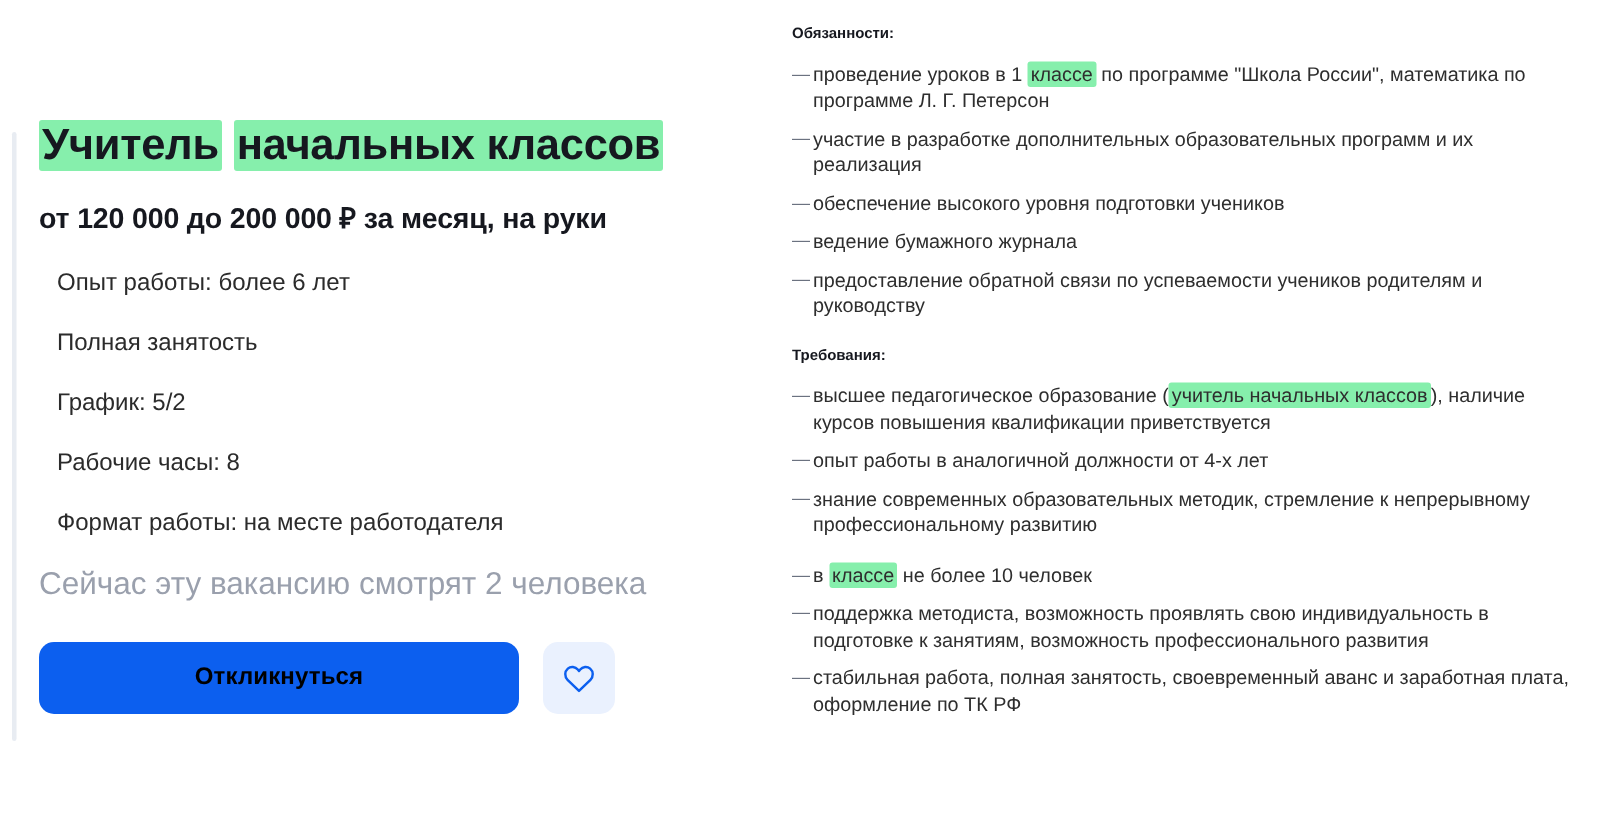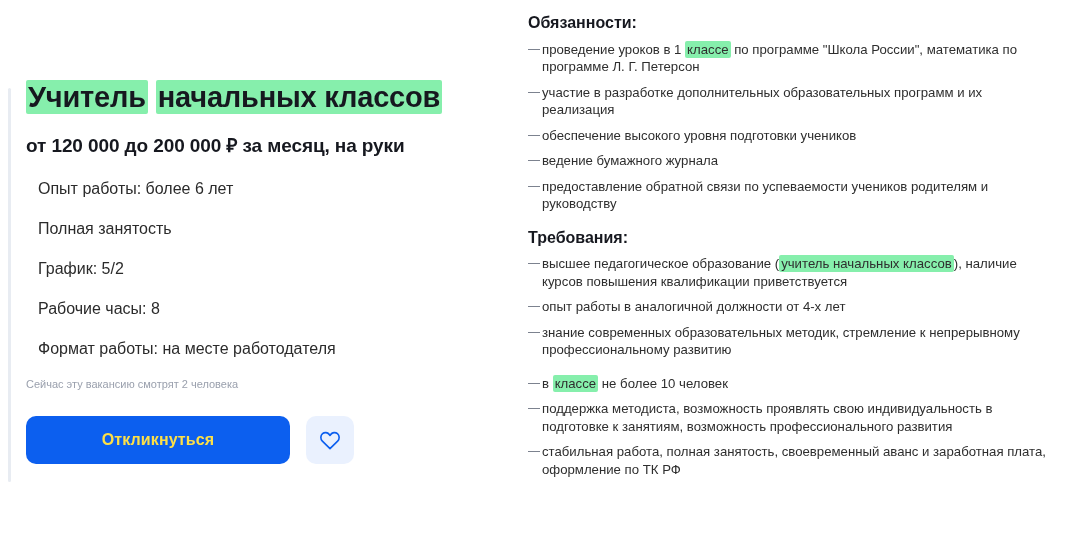--- a/index.html
+++ b/index.html
@@ -64,39 +64,39 @@
     margin: 16px 0 20px 0;
     letter-spacing: -0.1px;
   }
   .meta-line {
     font-size: 16px;
     line-height: 22px;
     color: #2b2b2b;
     margin: 0 0 18px 12px;
   }
   .watchers {
-    font-size: 11px;
+    font-size: 21px;
     color: #9aa0ad;
     margin: 0 0 26px 0;
   }
   .actions {
     display: flex;
     align-items: center;
     gap: 16px;
     margin-top: 4px;
   }
   .apply-btn {
     background: #0c5fef;
-    color: #fde047;
+    color: #000000;
     border: none;
     border-radius: 10px;
     font-size: 16px;
     font-weight: bold;
     font-family: "Liberation Sans", sans-serif;
-    width: 264px;
+    width: 320px;
     height: 48px;
     cursor: pointer;
     letter-spacing: 0.1px;
   }
   .fav-btn {
     width: 48px;
     height: 48px;
     border-radius: 10px;
     background: #eaf1fe;
     border: none;
@@ -113,21 +113,21 @@
     width: 580px;
     padding: 14px 30px 0 28px;
     box-sizing: border-box;
     font-size: 13.2px;
     line-height: 17.5px;
     color: #2e2e2e;
   }
   .section + .section { margin-top: 16px; }
   .section-title {
     font-weight: bold;
-    font-size: 16px;
+    font-size: 10px;
     color: #16181f;
     margin: 0 0 9px 0;
   }
   ul.bullets {
     list-style: none;
     margin: 0;
     padding: 0;
   }
   ul.bullets li {
     position: relative;

